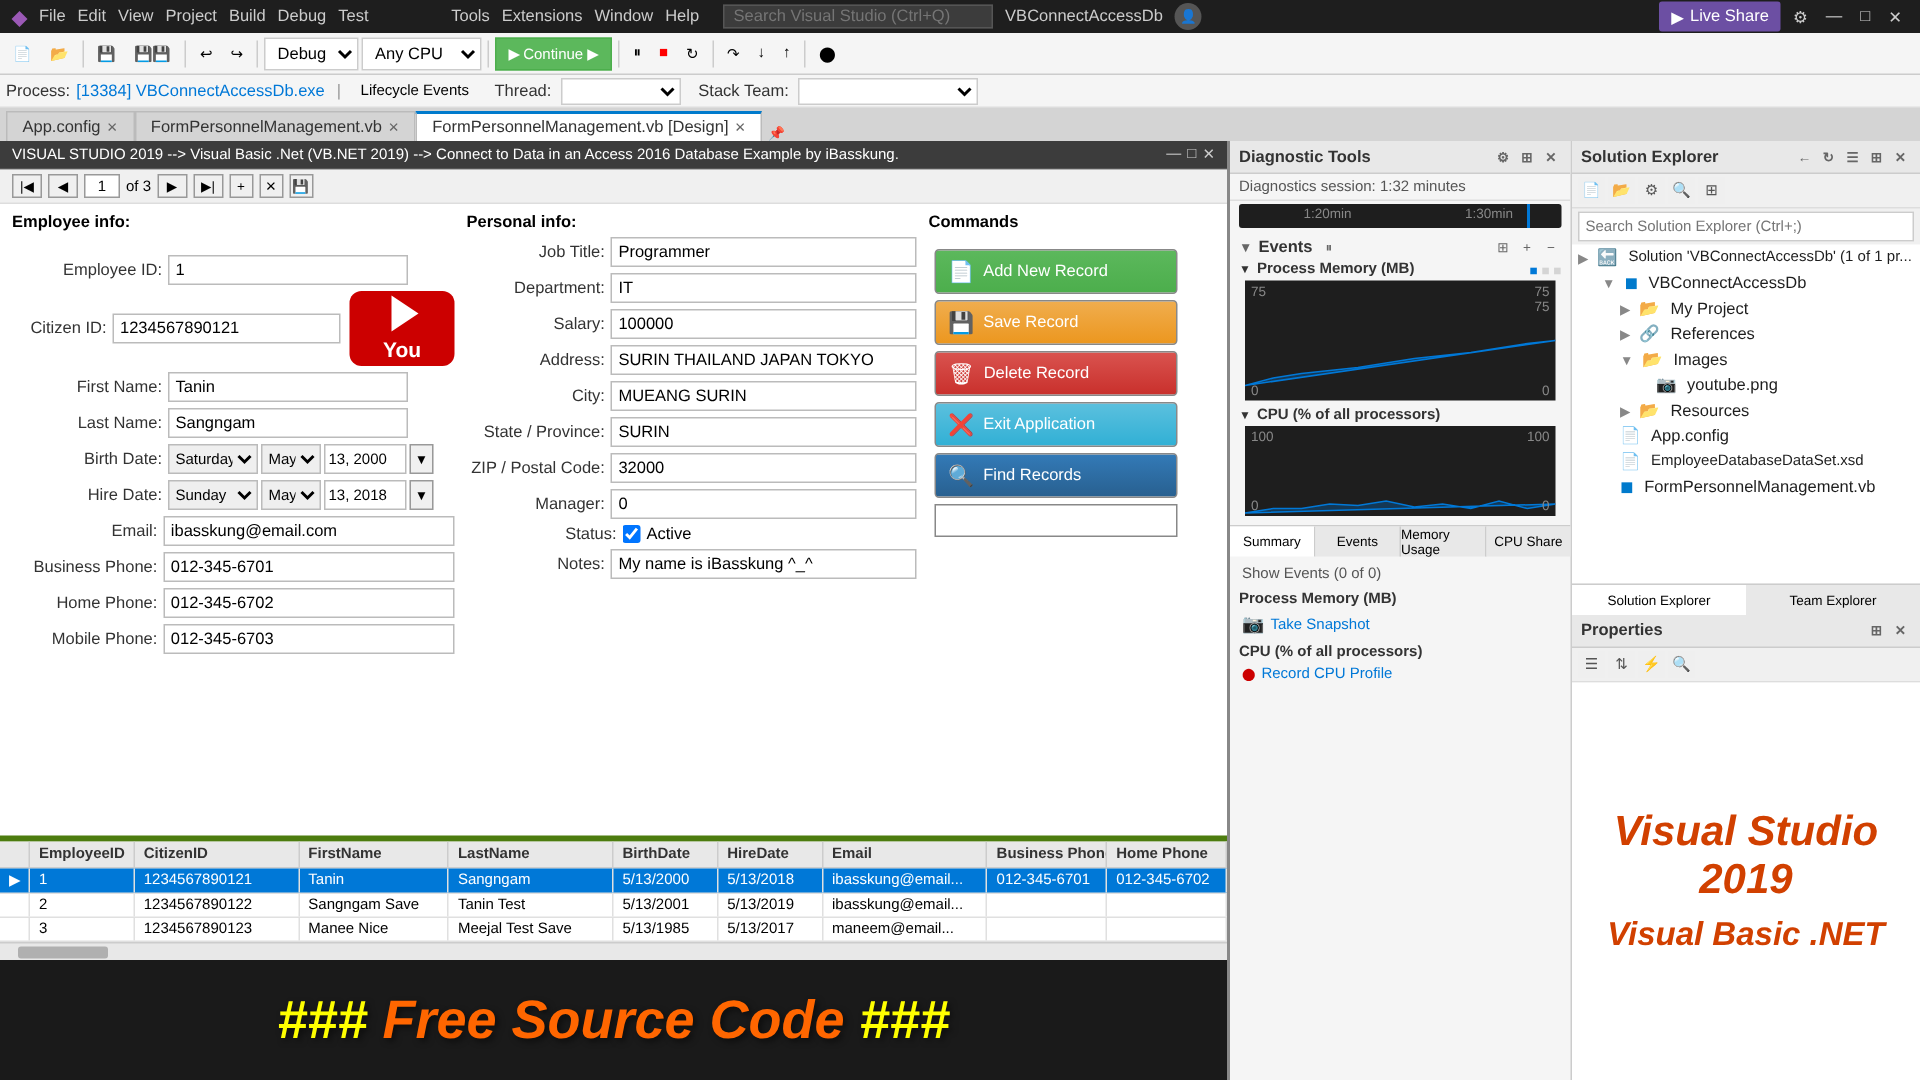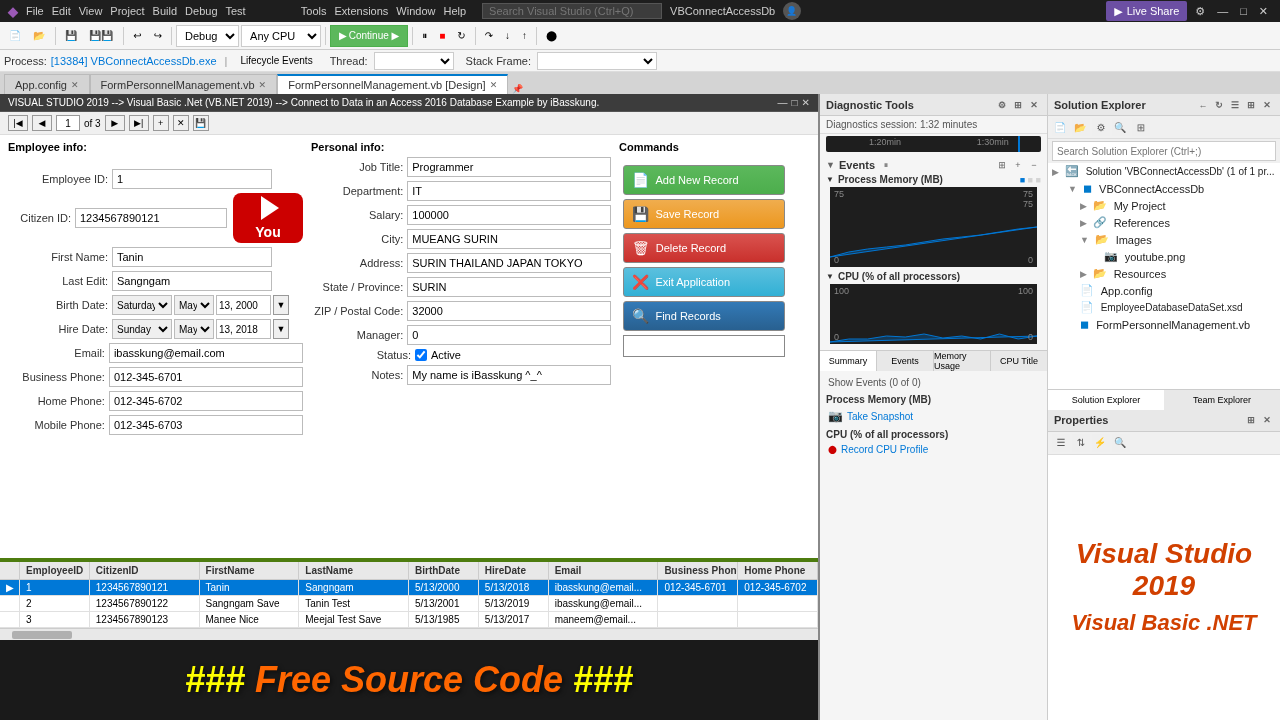--- a/index.html
+++ b/index.html
@@ -163,21 +163,21 @@
   <button class="toolbar-btn">⬤</button>
 </div>
 
 <div id="processbar">
   <span>Process:</span>
   <span style="color:#0078d7; cursor:pointer;">[13384] VBConnectAccessDb.exe</span>
   <span style="margin:0 4px; color:#999;">|</span>
   <button class="toolbar-btn" style="height:18px; font-size:10px;">Lifecycle Events</button>
   <span style="margin-left:8px;">Thread:</span>
   <select class="toolbar-dropdown" style="height:18px; width:80px; font-size:10px; margin-left:2px;"></select>
-  <span style="margin-left:8px;">Stack Frame:</span>
+  <span style="margin-left:8px;">Stack Team:</span>
   <select class="toolbar-dropdown" style="height:18px; width:120px; font-size:10px; margin-left:2px;"></select>
 </div>
 
 <div id="tabbar">
   <div class="tab">
     <span>App.config</span>
     <span class="close-x">✕</span>
   </div>
   <div class="tab">
     <span>FormPersonnelManagement.vb</span>
@@ -233,21 +233,21 @@
               <div class="play"></div>
               <span class="yt-text">You</span>
             </div>
           </div>
         </div>
         <div class="form-group">
           <span class="form-label">First Name:</span>
           <input type="text" class="form-input" value="Tanin" style="">
         </div>
         <div class="form-group">
-          <span class="form-label">Last Edit:</span>
+          <span class="form-label">Last Name:</span>
           <input type="text" class="form-input" value="Sangngam" style="">
         </div>
         <div class="form-group">
           <span class="form-label">Birth Date:</span>
           <div class="date-input">
             <select style="height:20px; font-size:10px; width:60px;"><option>Saturday</option></select>
             <select style="height:20px; font-size:10px; width:40px;"><option>May</option></select>
             <input type="text" value="13, 2000" style="height: 20px; width: 55px; border: 1px solid rgb(187, 187, 187); font-size: 10px; padding: 0px 2px;">
             <button style="height:20px; width:16px; border:1px solid #999; background:#f0f0f0; font-size:9px; cursor:pointer; padding:0;">▼</button>
           </div>
@@ -288,26 +288,26 @@
         </div>
         <div class="form-group">
           <span class="form-label">Department:</span>
           <input type="text" class="form-input full" value="IT" style="">
         </div>
         <div class="form-group">
           <span class="form-label">Salary:</span>
           <input type="text" class="form-input full" value="100000" style="">
         </div>
         <div class="form-group">
+          <span class="form-label">Address:</span>
+          <input type="text" class="form-input full" value="SURIN THAILAND JAPAN TOKYO" style="">
+        </div>
+        <div class="form-group">
           <span class="form-label">City:</span>
           <input type="text" class="form-input full" value="MUEANG SURIN" style="">
-        </div>
-        <div class="form-group">
-          <span class="form-label">Address:</span>
-          <input type="text" class="form-input full" value="SURIN THAILAND JAPAN TOKYO" style="">
         </div>
         <div class="form-group">
           <span class="form-label">State / Province:</span>
           <input type="text" class="form-input full" value="SURIN" style="">
         </div>
         <div class="form-group">
           <span class="form-label">ZIP / Postal Code:</span>
           <input type="text" class="form-input full" value="32000" style="">
         </div>
         <div class="form-group">
@@ -494,21 +494,21 @@
             <svg class="mini-chart" viewBox="0 0 220 60" preserveAspectRatio="none">
               <polygon points="0,58 20,55 40,55 60,52 80,53 100,50 120,54 140,52 160,55 180,50 200,55 220,52" fill="rgba(0,120,215,0.3)" stroke="#0078d7" stroke-width="1"></polygon>
             </svg>
           </div>
         </div>
 
         <div style="display:flex; border-top:1px solid #ccc; margin-top:4px;">
           <div style="flex:1; height:20px; background:#fff; border-right:1px solid #ccc; display:flex; align-items:center; justify-content:center; font-size:9px; cursor:pointer;">Summary</div>
           <div style="flex:1; height:20px; background:#e8e8e8; border-right:1px solid #ccc; display:flex; align-items:center; justify-content:center; font-size:9px; cursor:pointer;">Events</div>
           <div style="flex:1; height:20px; background:#e8e8e8; border-right:1px solid #ccc; display:flex; align-items:center; justify-content:center; font-size:9px; cursor:pointer;">Memory Usage</div>
-          <div style="flex:1; height:20px; background:#e8e8e8; display:flex; align-items:center; justify-content:center; font-size:9px; cursor:pointer;">CPU Title</div>
+          <div style="flex:1; height:20px; background:#e8e8e8; display:flex; align-items:center; justify-content:center; font-size:9px; cursor:pointer;">CPU Share</div>
         </div>
 
         <div style="padding:4px 6px; flex:1; overflow-y:auto;">
           <div style="padding:2px; font-size:10px; color:#555;">
             <span>Show Events (0 of 0)</span>
           </div>
           <div style="margin-top:4px;">
             <div style="font-size:10px; font-weight:bold; color:#333; margin-bottom:2px;">Process Memory (MB)</div>
             <div style="display:flex; align-items:center; gap:4px; padding:2px;">
               <span style="font-size:12px;">📷</span>

